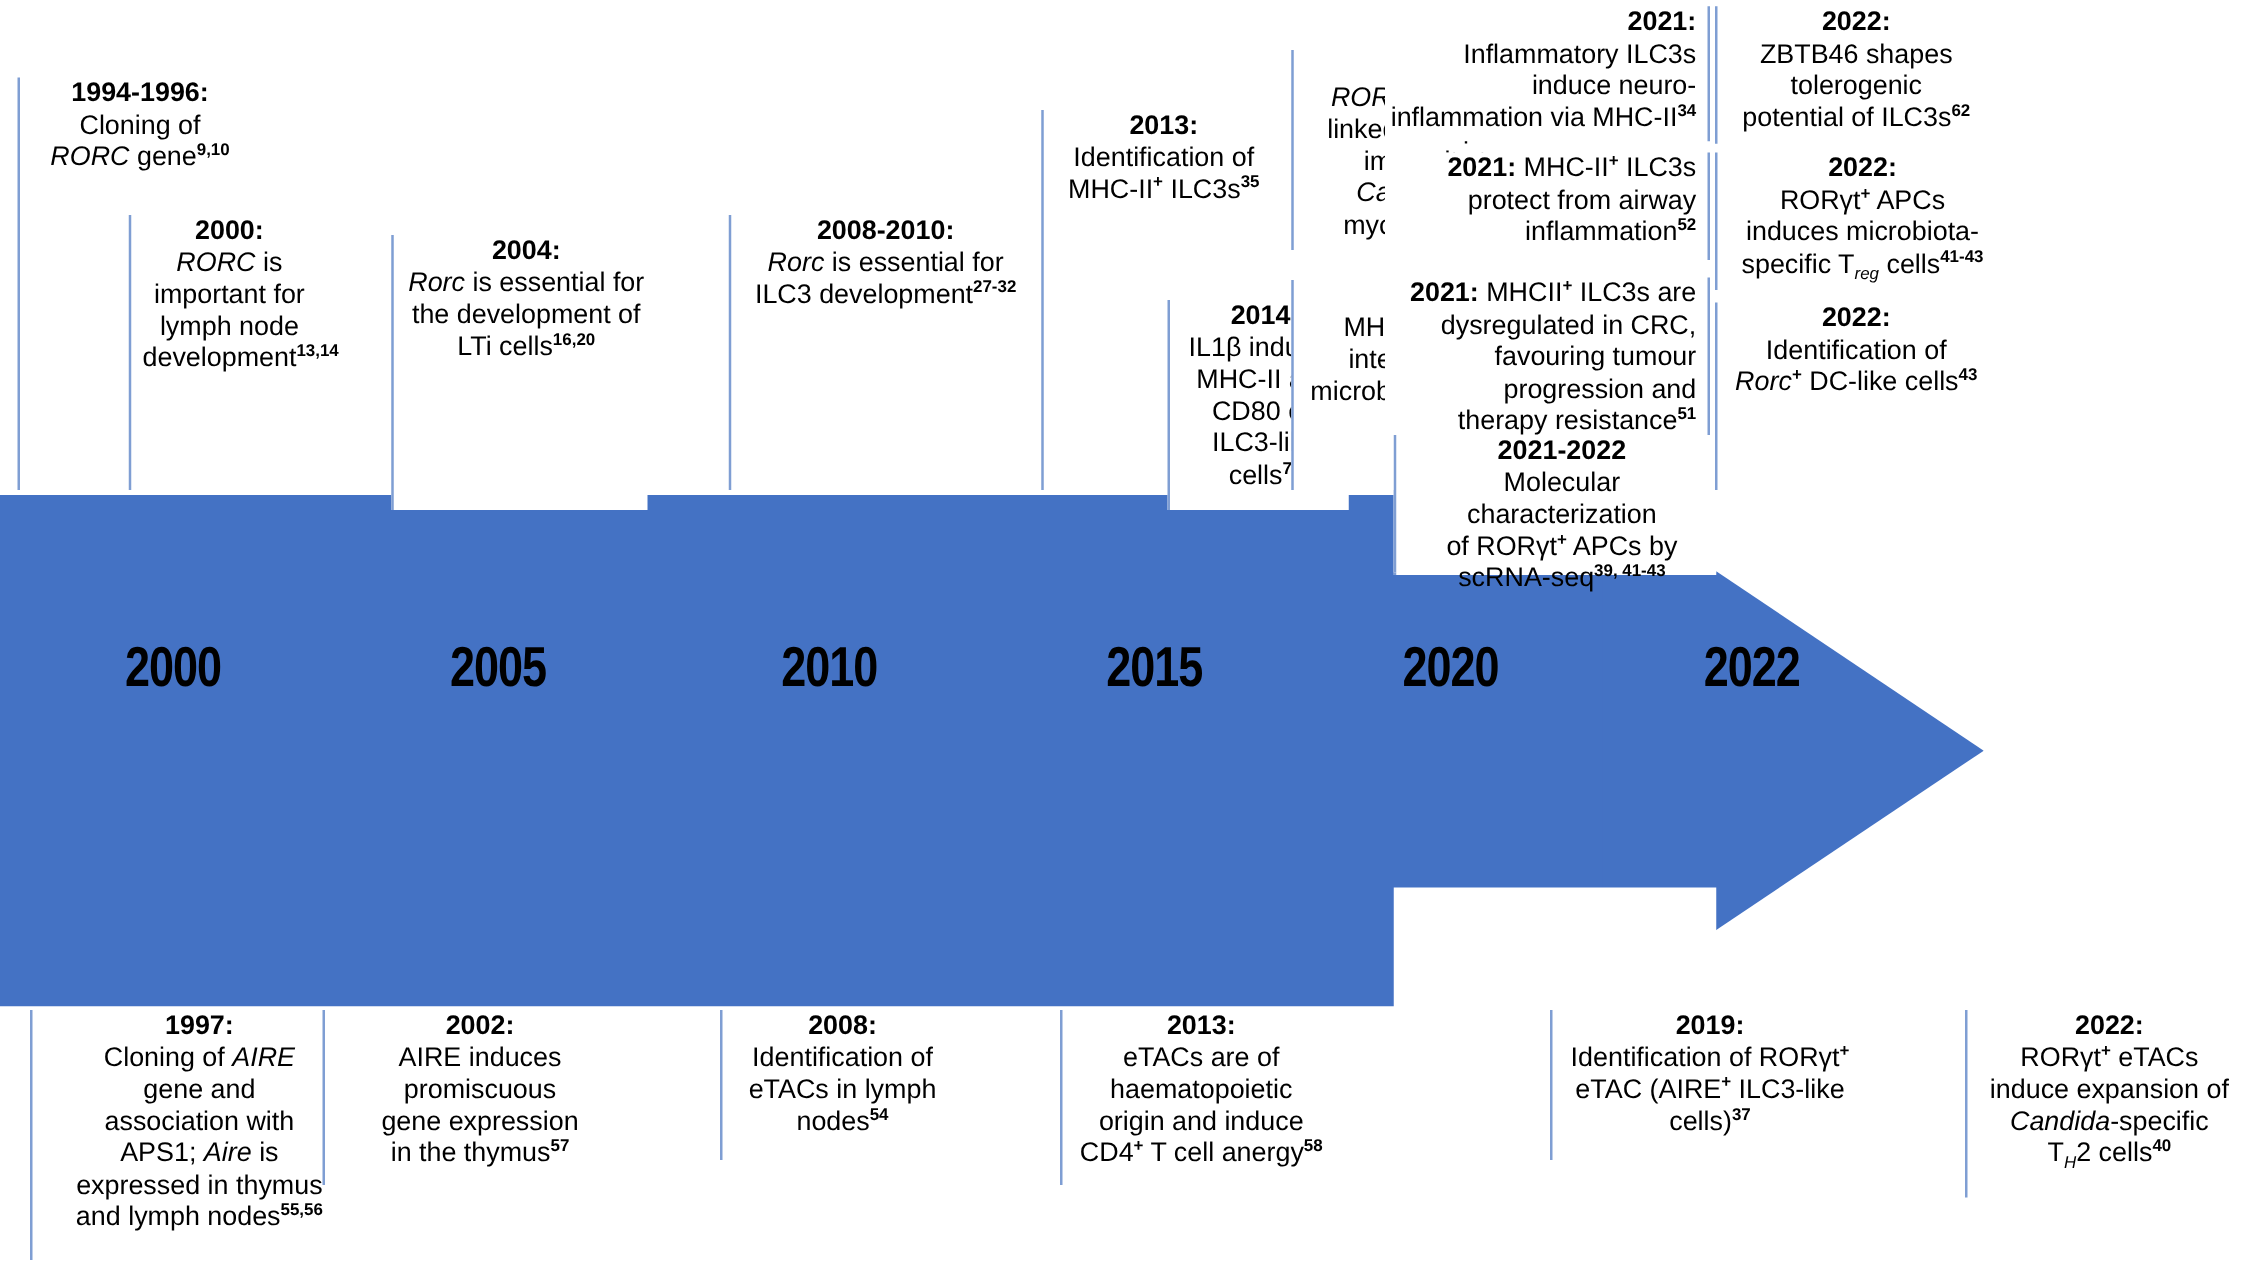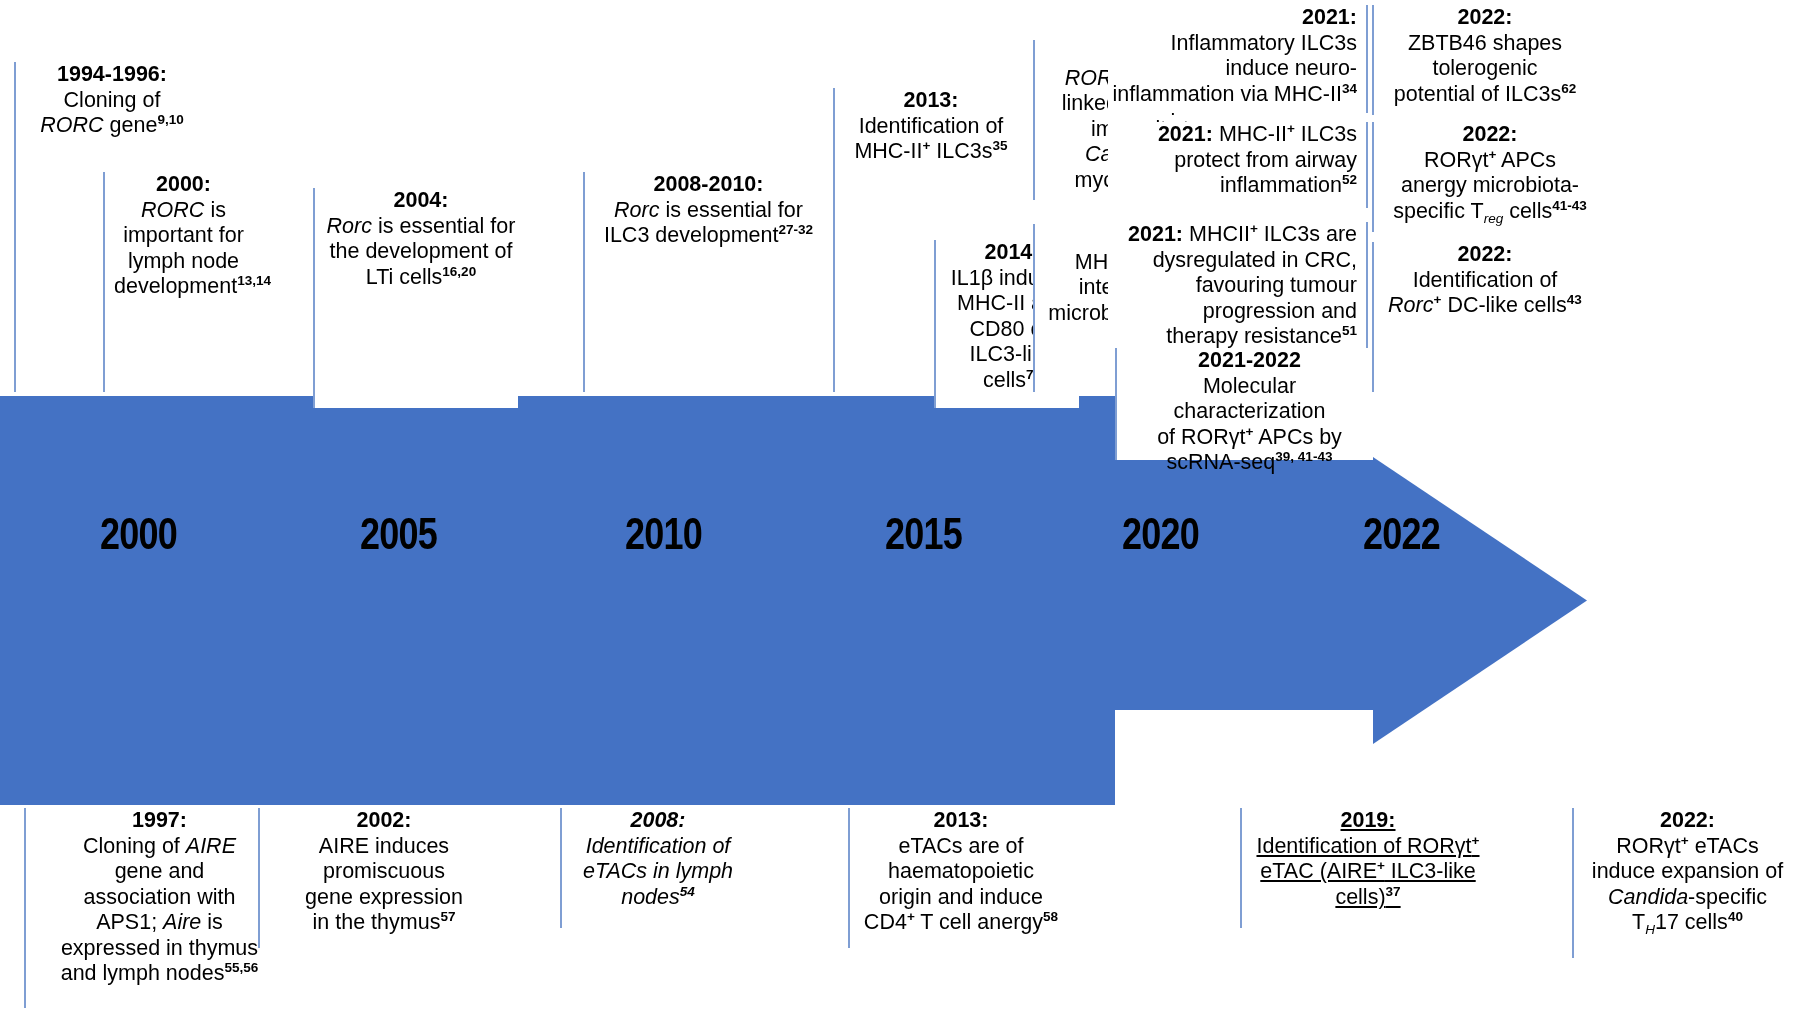--- a/index.html
+++ b/index.html
@@ -166,21 +166,21 @@
   <div class="event rule-left" style="left:1372px;top:5px;width:215px;height:110px;">
     <b>2022:</b><br>
     <span>ZBTB46 shapes</span><br>
     <span>tolerogenic</span><br>
     <span>potential of ILC3s</span><sup class="ref">62</sup>
   </div>
 
   <div class="event rule-left" style="left:1372px;top:122px;width:225px;height:110px;">
     <b>2022:</b><br>
     <span>RORγt</span><sup>+</sup><span> APCs</span><br>
-    <span>anergy microbiota-</span><br>
+    <span>induces microbiota-</span><br>
     <span>specific T</span><sub>reg</sub><span> cells</span><sup class="ref">41-43</sup>
   </div>
 
   <div class="event rule-left" style="left:1372px;top:242px;width:215px;height:150px;">
     <b>2022:</b><br>
     <span>Identification of</span><br>
     <i>Rorc</i><sup>+</sup><span> DC-like cells</span><sup class="ref">43</sup>
   </div>
 
   <div class="event rule-left" style="left:24px;top:808px;width:260px;height:200px;">
@@ -194,43 +194,43 @@
   </div>
 
   <div class="event rule-left" style="left:258px;top:808px;width:210px;height:140px;padding-left:40px;">
     <b>2002:</b><br>
     <span>AIRE induces</span><br>
     <span>promiscuous</span><br>
     <span>gene expression</span><br>
     <span>in the thymus</span><sup class="ref">57</sup>
   </div>
 
-  <div class="event rule-left" style="left:560px;top:808px;width:185px;height:120px;font-style:italic;">
+  <div class="event rule-left" style="left:576px;top:808px;width:185px;height:120px;">
     <b>2008:</b><br>
     <span>Identification of</span><br>
     <span>eTACs in lymph</span><br>
     <span>nodes</span><sup class="ref">54</sup>
   </div>
 
   <div class="event rule-left" style="left:848px;top:808px;width:215px;height:140px;">
     <b>2013:</b><br>
     <span>eTACs are of</span><br>
     <span>haematopoietic</span><br>
     <span>origin and induce</span><br>
     <span>CD4</span><sup>+</sup><span> T cell anergy</span><sup class="ref">58</sup>
   </div>
 
-  <div class="event rule-left" style="left:1240px;top:808px;width:245px;height:120px;text-decoration:underline;">
+  <div class="event rule-left" style="left:1240px;top:808px;width:245px;height:120px;">
     <b>2019:</b><br>
     <span>Identification of RORγt</span><sup>+</sup><br>
     <span>eTAC (AIRE</span><sup>+</sup><span> ILC3-like</span><br>
     <span>cells)</span><sup class="ref">37</sup>
   </div>
 
   <div class="event rule-left" style="left:1572px;top:808px;width:220px;height:150px;">
     <b>2022:</b><br>
     <span>RORγt</span><sup>+</sup><span> eTACs</span><br>
     <span>induce expansion of</span><br>
     <i>Candida</i><span>-specific</span><br>
-    <span>T</span><sub>H</sub><span>17 cells</span><sup class="ref">40</sup>
+    <span>T</span><sub>H</sub><span>2 cells</span><sup class="ref">40</sup>
   </div>
 
 </div>
 
 </body></html>

